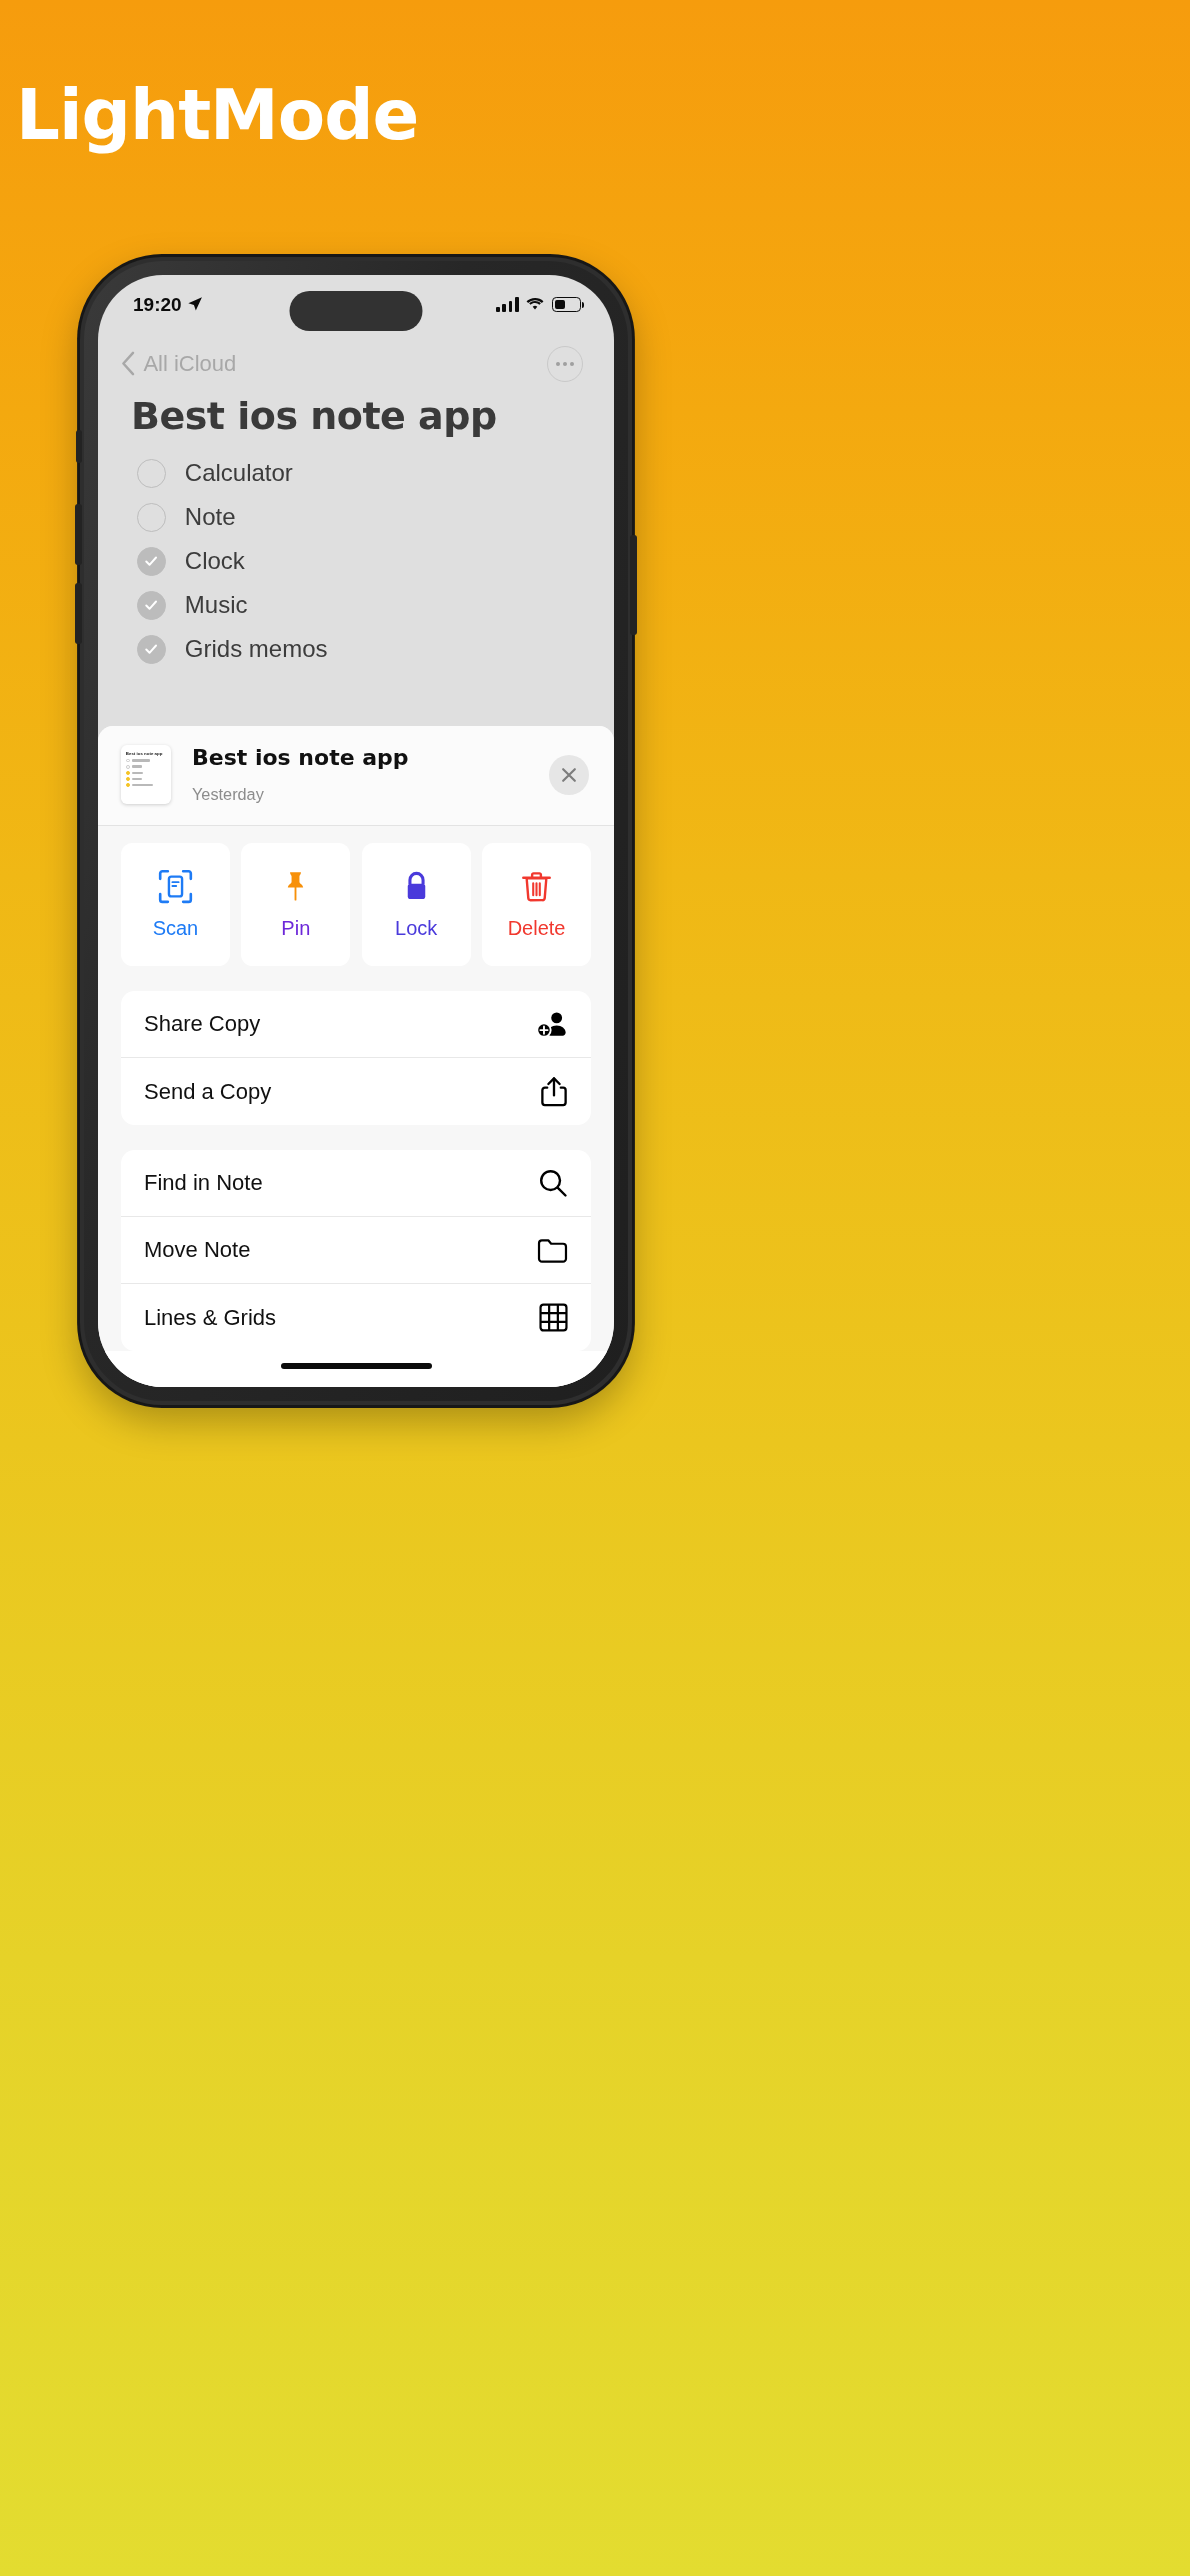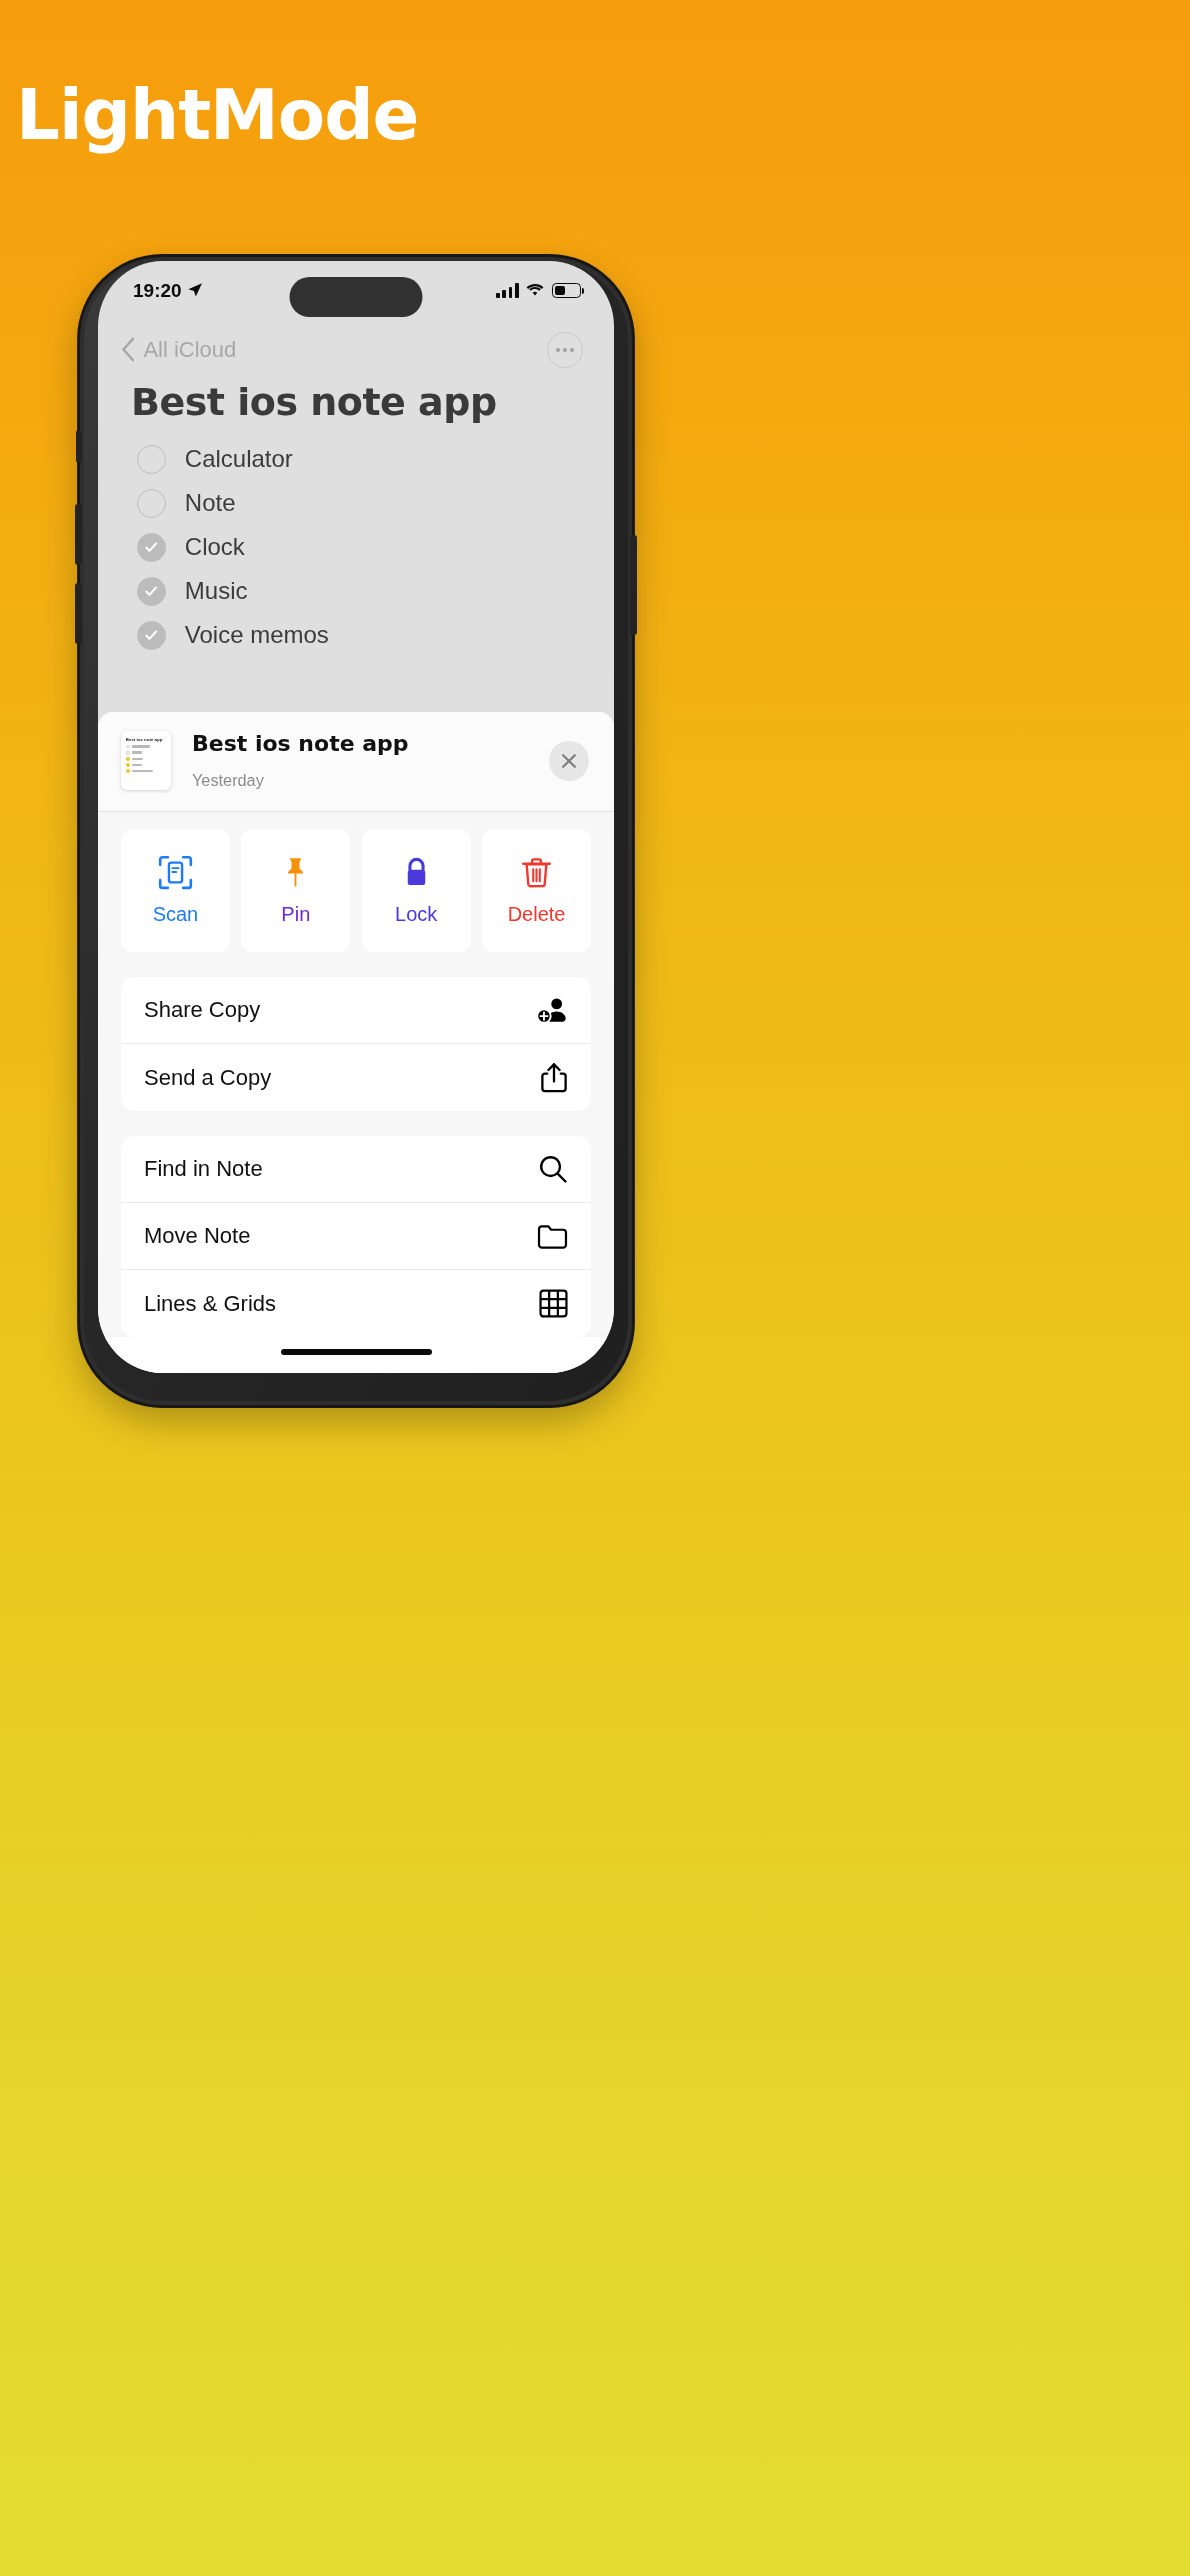--- a/index.html
+++ b/index.html
@@ -39,21 +39,21 @@
     background:linear-gradient(110deg,#3a3a3a 0%, #272727 40%, #1f1f1f 100%);
   }
   
   .btn-side { position:absolute; background:#232323; border-radius:2.9px; }
   .btn-silent { left:-3.8px; top:173px; width:5.8px; height:33px; }
   .btn-volup  { left:-4.8px; top:247px; width:6.7px; height:61px; }
   .btn-voldn  { left:-4.8px; top:326px; width:6.7px; height:61px; }
   .btn-power  { right:-4.8px; top:278px; width:6.7px; height:100px; }
 
   .screen {
-    position:absolute; left:18px; top:4px;
+    position:absolute; left:18px; top:18px;
     width:516px; height:1112px;
     border-radius:65px;
     background:#dfdfdf;
     overflow:hidden;
     z-index:3;
   }
 
   
   .statusbar{
     position:relative; height:59px;
@@ -245,21 +245,21 @@
             </svg>
         </span>
         <span class="check-label">Music</span>
       </div>
       <div class="check-row">
         <span class="check-circle done">
           <svg width="16.3" height="16.3" viewBox="0 0 20 20">
               <path d="M4 10.5 8 14.5 16 5.5" fill="none" stroke="#fff" stroke-width="2.4" stroke-linecap="round" stroke-linejoin="round"></path>
             </svg>
         </span>
-        <span class="check-label">Voice memos</span>
+        <span class="check-label">Grids memos</span>
       </div>
     </div>
 
     <div class="sheet">
 
       <div class="sheet-head">
         <div class="thumb">
           <div class="thumb-title">Best ios note app</div>
           <div class="thumb-row">
               <span class="thumb-dot"></span>

